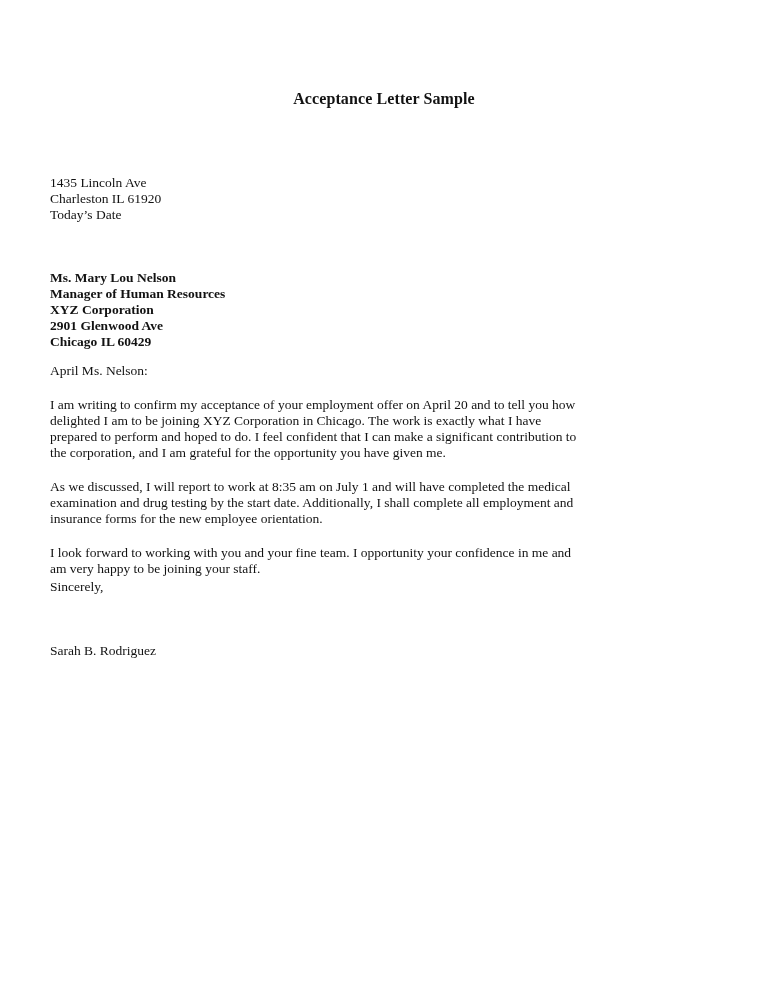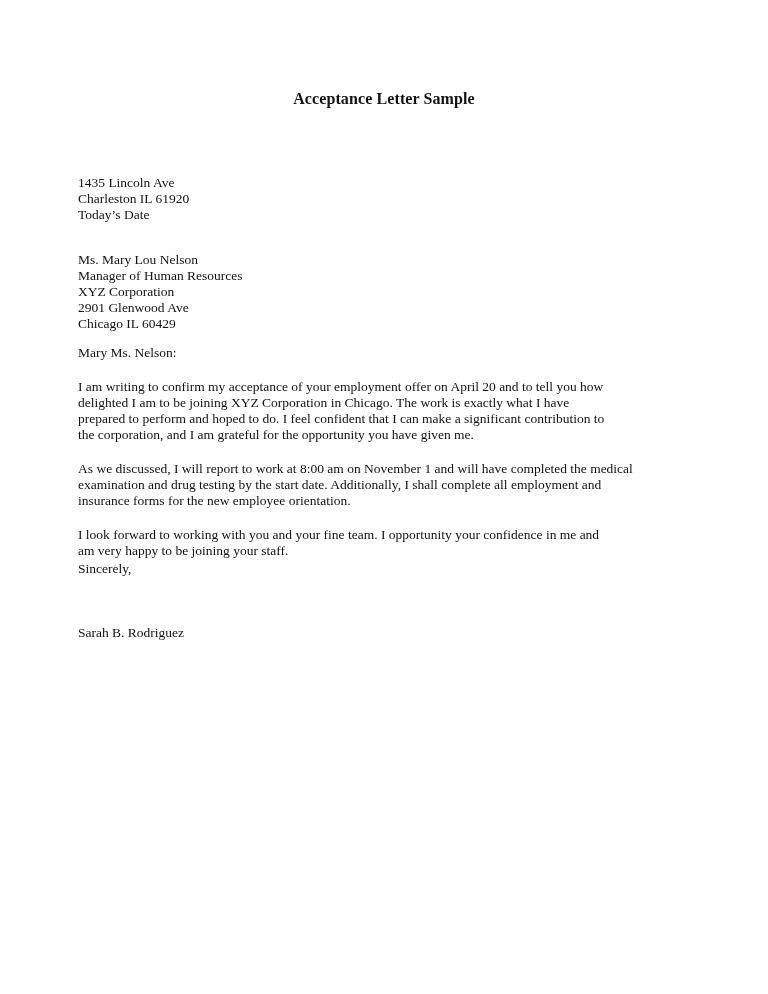--- a/index.html
+++ b/index.html
@@ -21,30 +21,30 @@
   }
   .title {
     padding-top: 90px;
     text-align: center;
     font-weight: bold;
     font-size: 16px;
     line-height: 18px;
     letter-spacing: 0.1px;
   }
   .content {
-    padding-left: 78px;
+    padding-left: 50px;
     padding-right: 100px;
     font-size: 13.5px;
     line-height: 16px;
   }
   .block {
     white-space: pre-line;
   }
   .sender-block    { margin-top: 67px; }
-  .recipient-block { margin-top: 29px; }
+  .recipient-block { margin-top: 47px; font-weight: bold; }
   .salutation      { margin-top: 13px; }
   .para            { margin-top: 18px; }
   .closing         { margin-top: 2px; }
   .signature       { margin-top: 48px; }
 </style>
 </head>
 <body>
 
 <div class="page">
 
@@ -55,28 +55,28 @@
     <div class="block sender-block">1435 Lincoln Ave
 Charleston IL 61920
 Today’s Date</div>
 
     <div class="block recipient-block">Ms. Mary Lou Nelson
 Manager of Human Resources
 XYZ Corporation
 2901 Glenwood Ave
 Chicago IL 60429</div>
 
-    <div class="block salutation">Mary Ms. Nelson:</div>
+    <div class="block salutation">April Ms. Nelson:</div>
 
     <p class="block para">I am writing to confirm my acceptance of your employment offer on April 20 and to tell you how
 delighted I am to be joining XYZ Corporation in Chicago. The work is exactly what I have
 prepared to perform and hoped to do. I feel confident that I can make a significant contribution to
 the corporation, and I am grateful for the opportunity you have given me.</p>
 
-    <p class="block para">As we discussed, I will report to work at 8:00 am on November 1 and will have completed the medical
+    <p class="block para">As we discussed, I will report to work at 8:35 am on July 1 and will have completed the medical
 examination and drug testing by the start date. Additionally, I shall complete all employment and
 insurance forms for the new employee orientation.</p>
 
     <p class="block para">I look forward to working with you and your fine team. I opportunity your confidence in me and
 am very happy to be joining your staff.</p>
 
     <div class="block closing">Sincerely,</div>
 
     <div class="block signature">Sarah B. Rodriguez</div>
 

